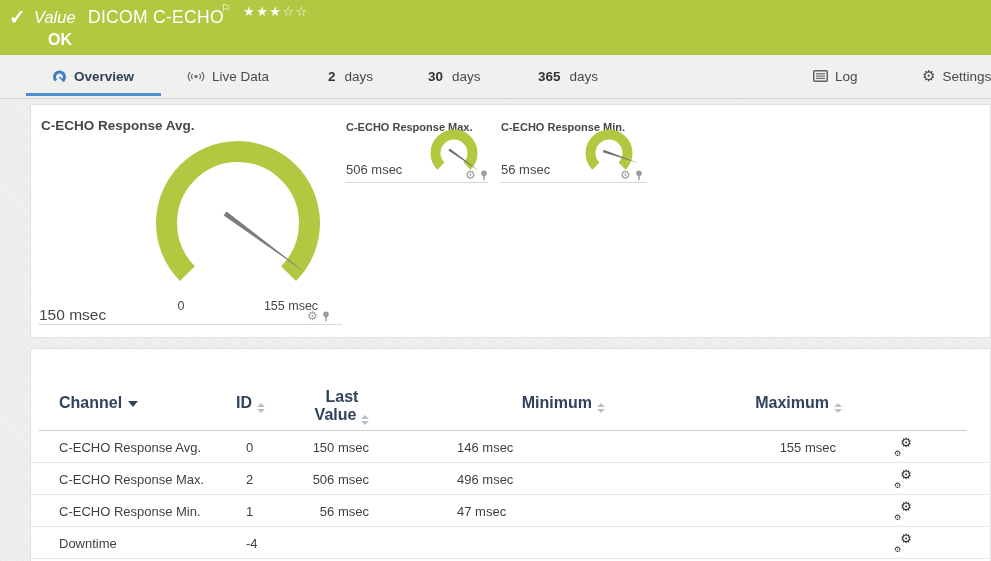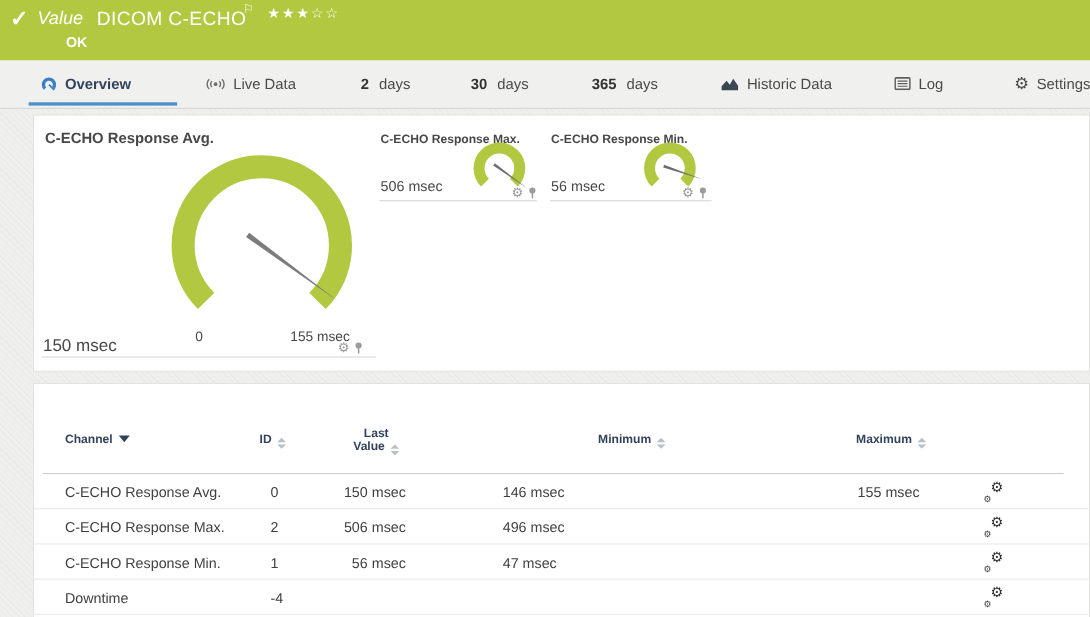--- a/index.html
+++ b/index.html
@@ -10,45 +10,45 @@
     background-image:repeating-linear-gradient(45deg, rgba(0,0,0,0.02) 0 1px, transparent 1px 4px);
     position:relative; color:#3f3f3f;
   }
   
   .topbar { position:absolute; left:0; top:0; width:991px; height:55px; background:#b2c841; color:#fff; }
   .topbar .check { position:absolute; left:9px; top:5px; font-size:20px; font-weight:bold; }
   .topbar .kind { position:absolute; left:34px; top:8px; font-size:16.5px; font-style:italic; }
   .topbar .title { position:absolute; left:88px; top:7px; font-size:17.5px; letter-spacing:.3px; }
   .topbar .flag { position:absolute; left:221px; top:2px; font-size:11px; }
   .topbar .stars { position:absolute; left:243px; top:4px; font-size:13px; letter-spacing:1.5px; cursor:pointer; }
-  .topbar .status { position:absolute; left:60px; top:31px; font-size:13px; font-weight:bold; }
+  .topbar .status { position:absolute; left:48px; top:31px; font-size:16px; font-weight:bold; }
   
   .tabbar { position:absolute; left:0; top:55px; width:991px; height:44px; background:#f0f0ee; border-bottom:1px solid #d4d4d4; }
   .tab { position:absolute; top:0; height:42px; display:flex; align-items:center; gap:7px; font-size:13.5px; color:#4a4a4a; cursor:pointer; white-space:nowrap; }
   .tab .num { font-weight:bold; color:#333; margin-right:2px; }
   .tab.active { color:#32425c; font-weight:bold; }
   .tab-underline { position:absolute; left:26px; top:38px; width:135px; height:3px; background:#4a8fce; }
-  .t-overview { left:37px; } .t-live { left:187px; } .t-2d { left:328px; } .t-30d { left:428px; }
+  .t-overview { left:52px; } .t-live { left:187px; } .t-2d { left:328px; } .t-30d { left:428px; }
   .t-365d { left:538px; } .t-historic { left:655px; } .t-log { left:813px; } .t-settings { left:922px; }
   .gear-glyph { font-size:15px; color:#4c4c4c; font-style:normal; }
   
   .panel { position:absolute; background:#fff; border:1px solid #e0e0de; }
   .panel-gauges { left:30px; top:104px; width:961px; height:234px; }
   .panel-table  { left:30px; top:348px; width:961px; height:230px; }
   
   .g-title-lg { position:absolute; left:10px; top:13px; font-size:13.5px; font-weight:bold; color:#474747; }
   .g-title-sm { position:absolute; top:16px; font-size:11px; font-weight:bold; color:#474747; }
   .g-value-lg { position:absolute; left:8px; top:201px; font-size:15.5px; color:#474747; }
   .g-value-sm { position:absolute; top:57px; font-size:13px; color:#474747; }
   .g-scale { position:absolute; top:194px; font-size:12.5px; color:#474747; text-align:center; }
   .g-rule { position:absolute; height:1px; background:#d8d8d8; }
   .gauge-icons { position:absolute; display:flex; align-items:flex-end; gap:4px; cursor:pointer; }
   .gauge-icons .gg { font-size:12px; color:#9b9b9b; font-style:normal; line-height:1; }
   
-  .th { position:absolute; font-size:11px; font-weight:bold; color:#32425c; cursor:pointer; white-space:nowrap; }
+  .th { position:absolute; font-size:16px; font-weight:bold; color:#32425c; cursor:pointer; white-space:nowrap; }
   .hdr-rule { position:absolute; left:8px; top:81px; width:928px; height:1px; background:#cfcfcf; }
   .trow { position:absolute; left:0; width:961px; height:32px; border-bottom:1px solid #e9e9e9; cursor:pointer; }
   .td { position:absolute; top:9px; font-size:13px; color:#3f3f3f; white-space:nowrap; }
   .td-channel { left:28px; }
   .td-id { left:215px; }
   .td-last { left:238px; width:100px; text-align:right; }
   .td-min { left:426px; width:150px; text-align:left; }
   .td-max { left:655px; width:150px; text-align:right; }
   .td-gears { left:864px; top:7px; }
   .sort { display:inline-flex; flex-direction:column; gap:2px; margin-left:5px; vertical-align:1px; }
@@ -95,26 +95,20 @@
     <span>days</span>
   </div>
   <div class="tab t-30d">
     <span class="num">30</span>
     <span>days</span>
   </div>
   <div class="tab t-365d">
     <span class="num">365</span>
     <span>days</span>
   </div>
-  <div class="tab t-historic">
-    <svg width="17" height="13" viewBox="0 0 17 13">
-      <path d="M1 12 V8.5 L5.5 3.5 L8.5 7 L11.5 1.5 L16 8 V12 Z" fill="#3a4754"></path>
-    </svg>
-    <span>Historic Data</span>
-  </div>
   <div class="tab t-log">
     <svg width="15" height="12" viewBox="0 0 15 12">
       <rect x="0.75" y="0.75" width="13.5" height="10.5" rx="1" fill="none" stroke="#5f5f5f" stroke-width="1.5"></rect>
       <line x1="3" y1="3.8" x2="12" y2="3.8" stroke="#5f5f5f" stroke-width="1.1"></line>
       <line x1="3" y1="6.1" x2="12" y2="6.1" stroke="#5f5f5f" stroke-width="1.1"></line>
       <line x1="3" y1="8.4" x2="12" y2="8.4" stroke="#5f5f5f" stroke-width="1.1"></line>
     </svg>
     <span>Log</span>
   </div>
   <div class="tab t-settings">

